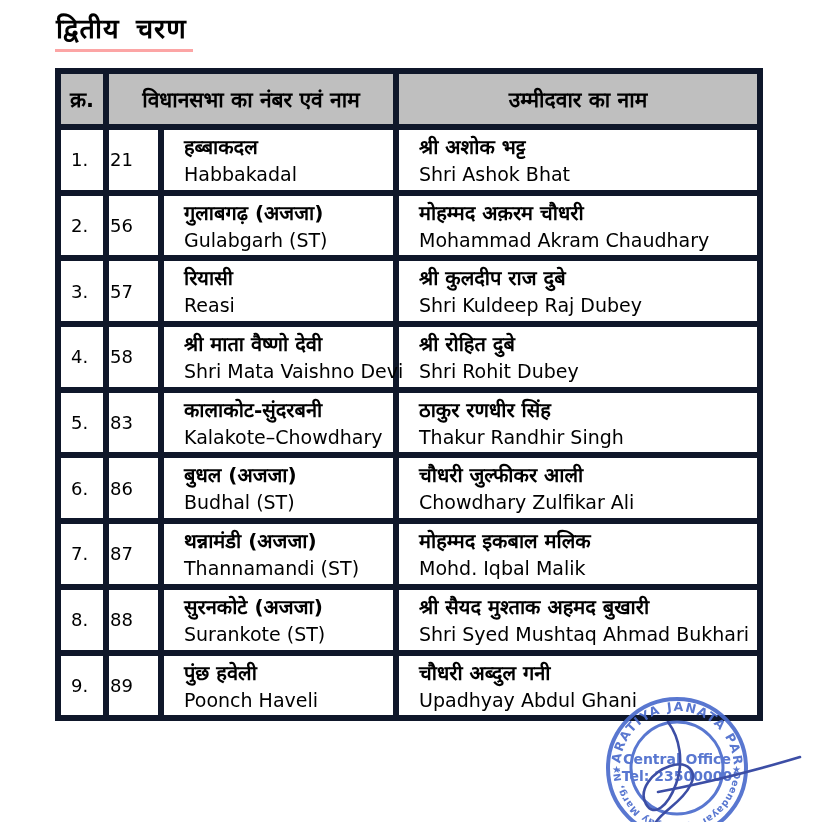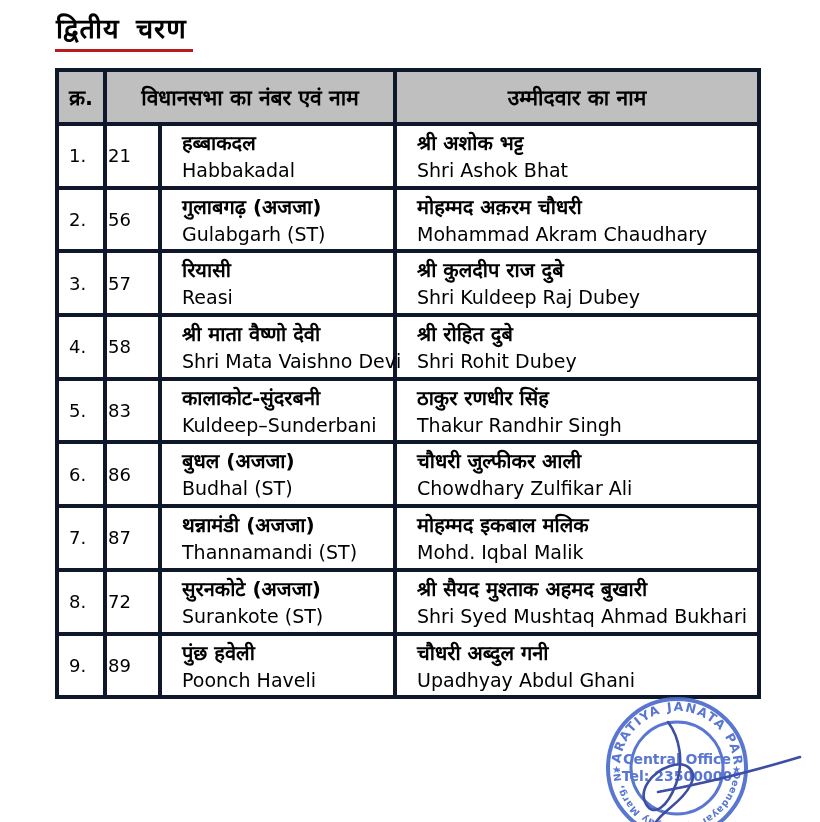--- a/index.html
+++ b/index.html
@@ -5,29 +5,29 @@
   html,body { margin:0; padding:0; }
   body {
     width:820px; height:822px; background:#ffffff; overflow:hidden;
     position:relative; font-family:"DejaVu Sans", sans-serif; color:#000;
   }
   .page { position:absolute; inset:0; }
 
   .doc-title {
     position:absolute; left:55px; top:9px;
     font-size:27px; font-weight:bold; letter-spacing:1px;
-    border-bottom:3px solid #b91c1c; padding:0 6px 3px 1px;
+    border-bottom:3px solid #fca5a5; padding:0 6px 3px 1px;
     word-spacing:6px;
   }
 
   table.cand {
     position:absolute; left:55px; top:68px; width:702px;
     border-collapse:collapse; table-layout:fixed;
   }
-  table.cand th, table.cand td { border:4px solid #0f172a; }
+  table.cand th, table.cand td { border:6px solid #0f172a; }
   table.cand th {
     height:50px; background:#bfbfbf; font-size:21px; font-weight:bold;
     text-align:center; vertical-align:middle; padding:0 2px;
   }
   table.cand tbody tr { height:62px; }
   td.sn { font-size:18px; text-align:left; padding-left:10px; vertical-align:middle; }
   td.no { font-size:18px; padding-right:8px; vertical-align:middle; }
   td.nm, td.cd { vertical-align:middle; padding:3px 4px 3px 20px; }
   .hi { font-size:20px; font-weight:bold; line-height:1.45; white-space:nowrap; }
   .en { font-size:19px; font-weight:normal; line-height:1.3; white-space:nowrap; }
@@ -102,21 +102,21 @@
         <td class="cd">
           <div class="hi">श्री रोहित दुबे</div>
           <div class="en">Shri Rohit Dubey</div>
         </td>
       </tr>
       <tr>
         <td class="sn">5.</td>
         <td class="no">83</td>
         <td class="nm">
           <div class="hi">कालाकोट-सुंदरबनी</div>
-          <div class="en">Kuldeep–Sunderbani</div>
+          <div class="en">Kalakote–Chowdhary</div>
         </td>
         <td class="cd">
           <div class="hi">ठाकुर रणधीर सिंह</div>
           <div class="en">Thakur Randhir Singh</div>
         </td>
       </tr>
       <tr>
         <td class="sn">6.</td>
         <td class="no">86</td>
         <td class="nm">
@@ -135,21 +135,21 @@
           <div class="hi">थन्नामंडी (अजजा)</div>
           <div class="en">Thannamandi (ST)</div>
         </td>
         <td class="cd">
           <div class="hi">मोहम्मद इकबाल मलिक</div>
           <div class="en">Mohd. Iqbal Malik</div>
         </td>
       </tr>
       <tr>
         <td class="sn">8.</td>
-        <td class="no">72</td>
+        <td class="no">88</td>
         <td class="nm">
           <div class="hi">सुरनकोटे (अजजा)</div>
           <div class="en">Surankote (ST)</div>
         </td>
         <td class="cd">
           <div class="hi">श्री सैयद मुश्ताक अहमद बुखारी</div>
           <div class="en">Shri Syed Mushtaq Ahmad Bukhari</div>
         </td>
       </tr>
       <tr>

